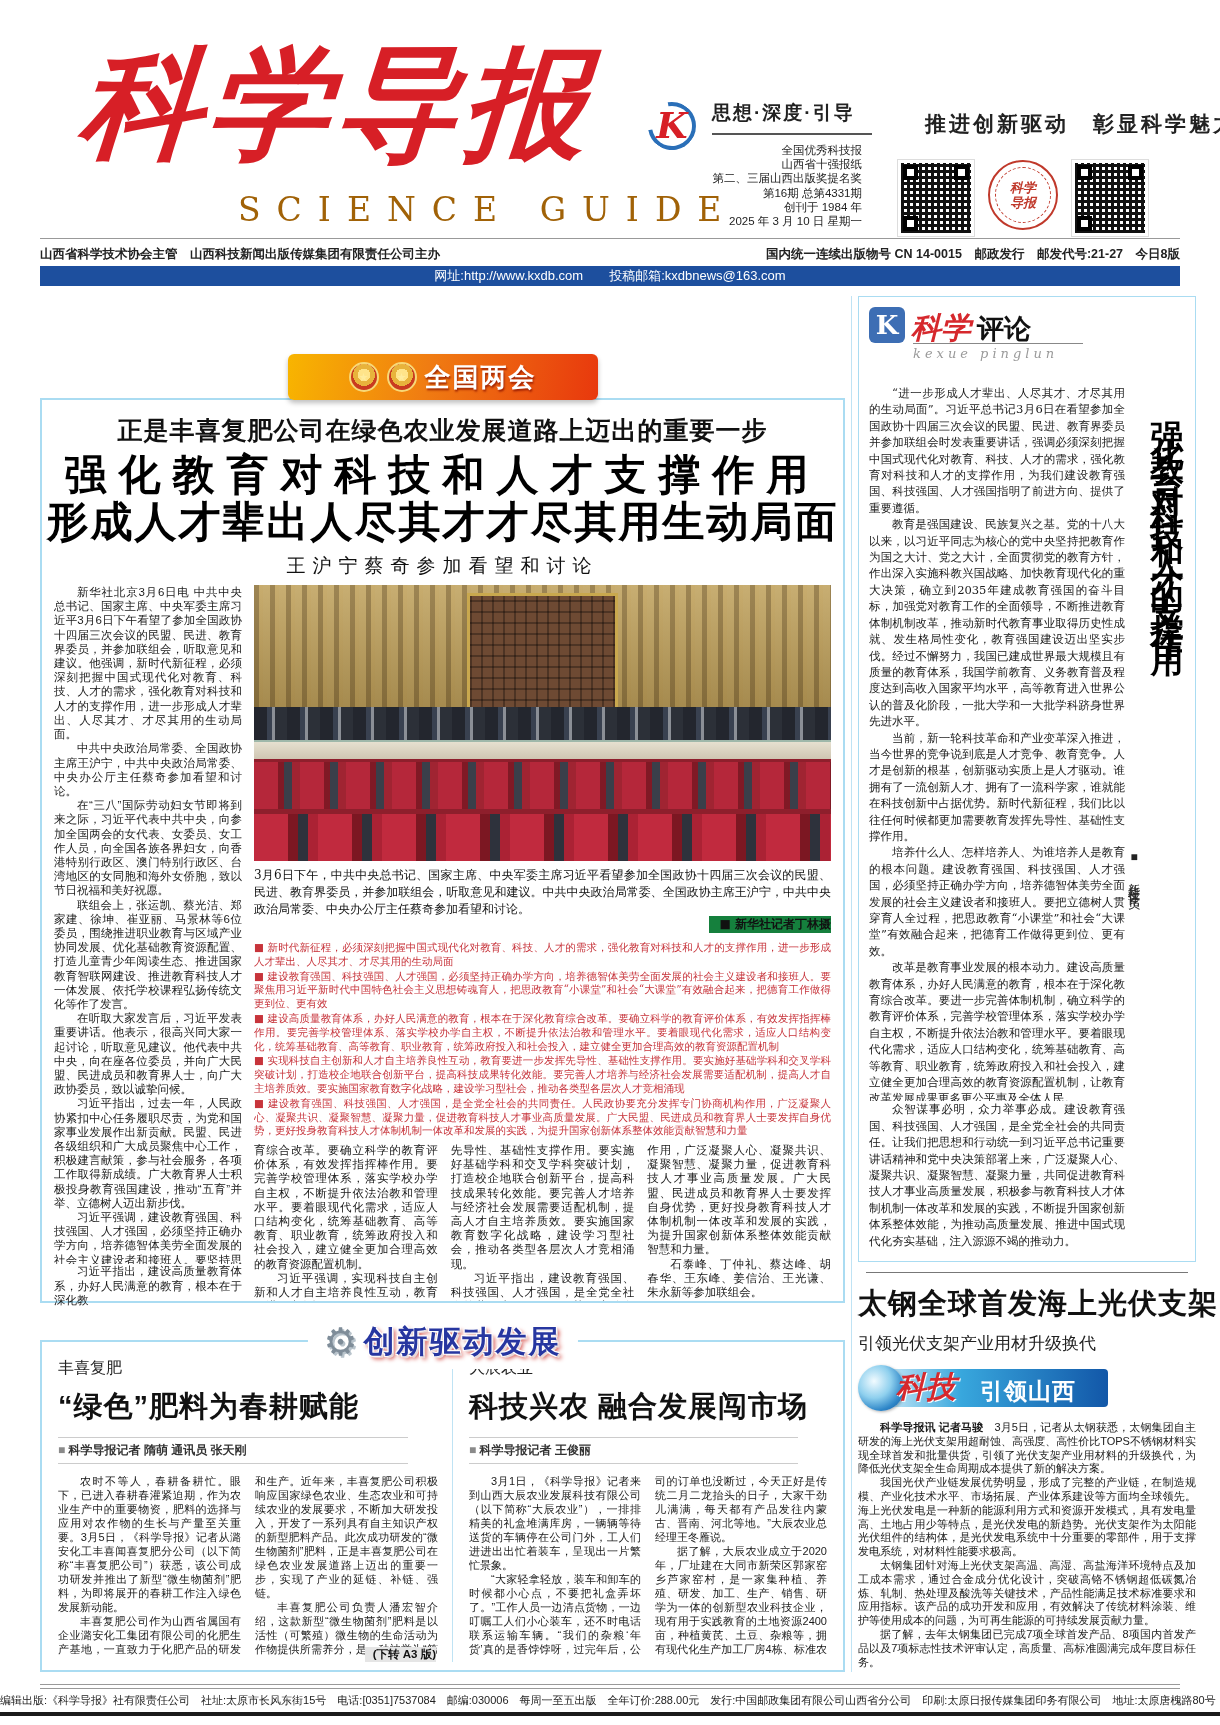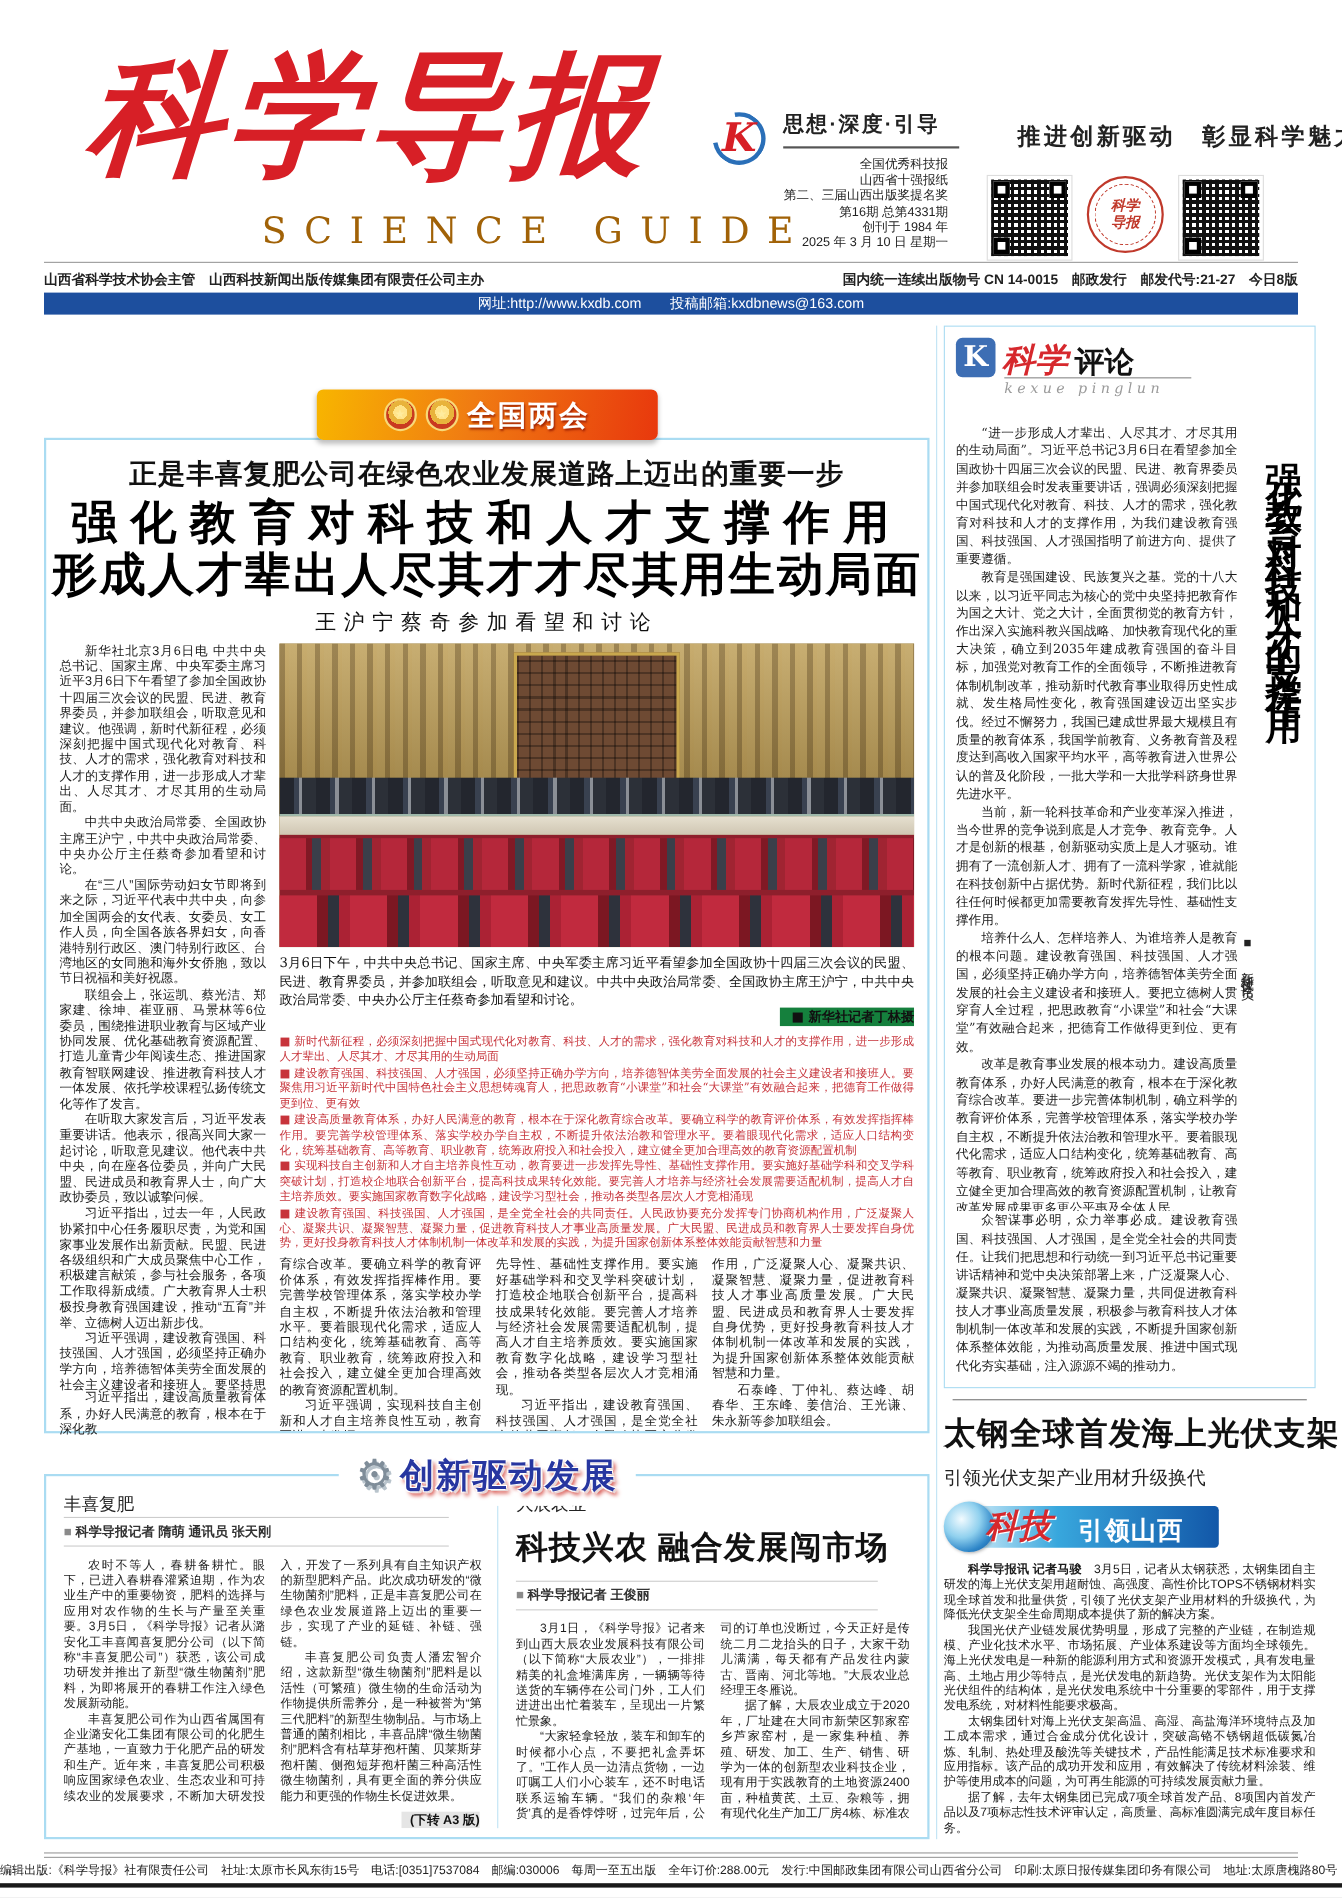--- a/index.html
+++ b/index.html
@@ -309,20 +309,21 @@
   </section>
 
   <section class="abs bottom-box">
     <div class="inv-banner">
       <span class="inv-gear">⚙</span>
       <span class="inv-label">创新驱动发展</span>
     </div>
     <div class="bot-arts">
       <article class="bot-art left">
         <div class="bot-kicker">丰喜复肥</div>
+        <div class="bot-title">“绿色”肥料为春耕赋能</div>
         <div class="bot-byline"><span class="sq">■</span> <span>科学导报记者 隋萌 通讯员 张天刚</span></div>
         <div class="bot-body">
           <div class="cols">
               <p>农时不等人，春耕备耕忙。眼下，已进入春耕春灌紧迫期，作为农业生产中的重要物资，肥料的选择与应用对农作物的生长与产量至关重要。3月5日，《科学导报》记者从潞安化工丰喜闻喜复肥分公司（以下简称“丰喜复肥公司”）获悉，该公司成功研发并推出了新型“微生物菌剂”肥料，为即将展开的春耕工作注入绿色发展新动能。</p>
               <p>丰喜复肥公司作为山西省属国有企业潞安化工集团有限公司的化肥生产基地，一直致力于化肥产品的研发和生产。近年来，丰喜复肥公司积极响应国家绿色农业、生态农业和可持续农业的发展要求，不断加大研发投入，开发了一系列具有自主知识产权的新型肥料产品。此次成功研发的“微生物菌剂”肥料，正是丰喜复肥公司在绿色农业发展道路上迈出的重要一步，实现了产业的延链、补链、强链。</p>
               <p>丰喜复肥公司负责人潘宏智介绍，这款新型“微生物菌剂”肥料是以活性（可繁殖）微生物的生命活动为作物提供所需养分，是一种被誉为“第三代肥料”的新型生物制品。与市场上普通的菌剂相比，丰喜品牌“微生物菌剂”肥料含有枯草芽孢杆菌、贝莱斯芽孢杆菌、侧孢短芽孢杆菌三种高活性微生物菌剂，具有更全面的养分供应能力和更强的作物生长促进效果。</p>
             </div>
           <span class="turn">(下转 A3 版)</span>
         </div>
       </article>

